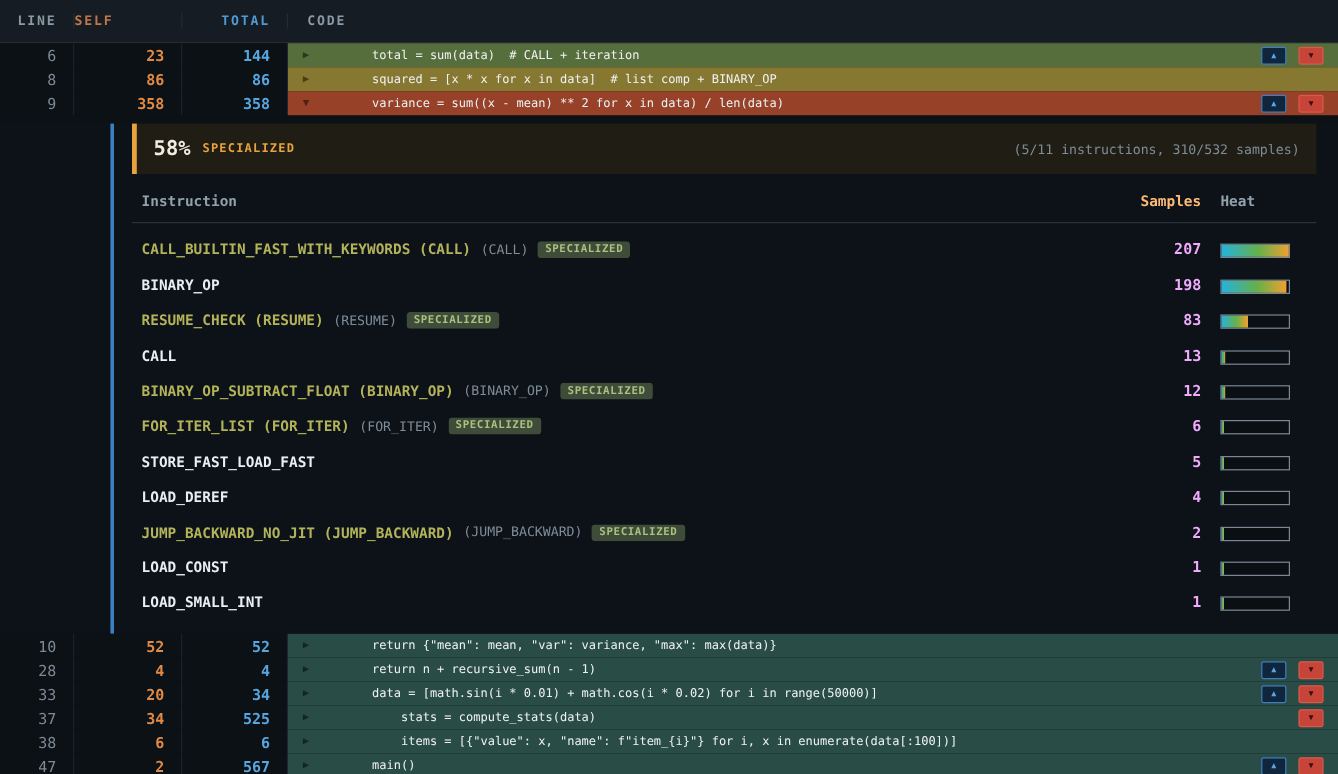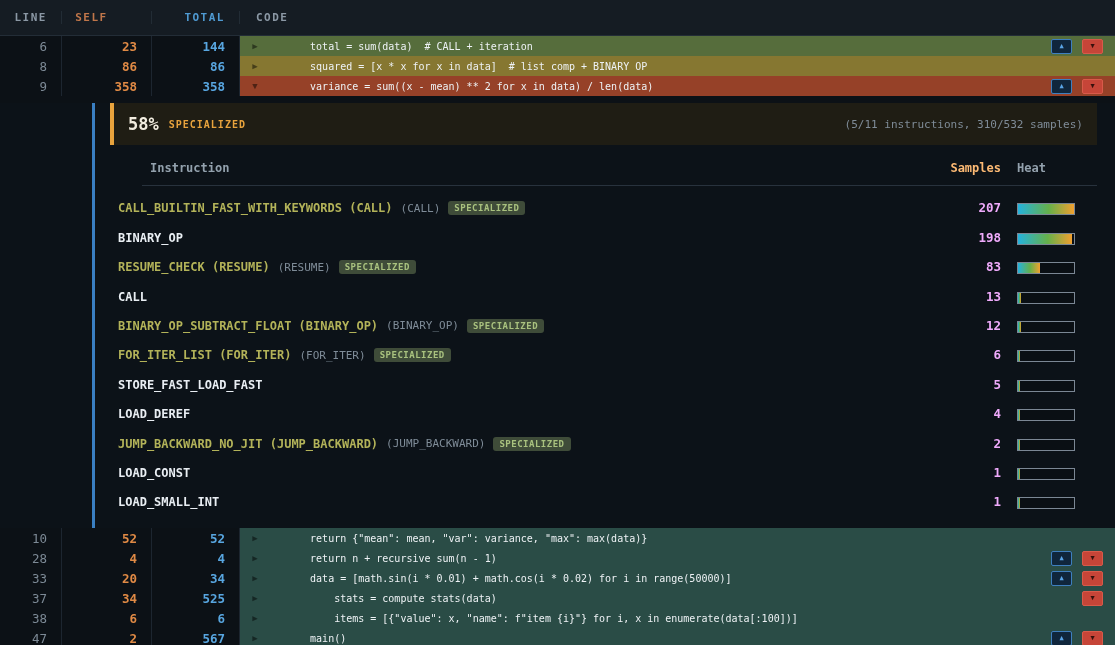--- a/index.html
+++ b/index.html
@@ -13,21 +13,21 @@
 
   
   .grid-header {
     display: flex; height: 36px; align-items: center;
     background: #151c23; border-bottom: 1px solid #232d37;
     font-size: 11px; font-weight: bold; letter-spacing: 1.5px;
     color: #8b98a5; box-sizing: border-box;
   }
   .hcol { box-sizing: border-box; }
   .hcol.line  { width: 62px; text-align: right; padding-right: 14px; border-right: 1px solid #222c35; }
-  .hcol.self  { width: 90px; text-align: center; padding-right: 30px; border-right: 1px solid #222c35; color: #c0764a; }
+  .hcol.self  { width: 90px; text-align: left; padding-right: 30px; border-right: 1px solid #222c35; color: #c0764a; }
   .hcol.total { width: 88px; text-align: right; padding-right: 14px; border-right: 1px solid #222c35; color: #4f9ad2; }
   .hcol.code  { flex: 1; padding-left: 16px; }
 
   
   .code-row { display: flex; height: 20px; font-size: 12.5px; }
   .cell {
     display: flex; align-items: center; justify-content: flex-end;
     padding-right: 14px; box-sizing: border-box;
     background: #0c1116; border-right: 1px solid #1d2630;
     font-weight: bold;
@@ -67,21 +67,21 @@
     height: 42px; background: #1f1d14; border-left: 4px solid #e8a33d;
     display: flex; align-items: center; padding: 16px 14px; box-sizing: border-box;
   }
   .pct { color: #f2ede0; font-size: 17px; font-weight: bold; }
   .pct-label { color: #e8a33d; font-size: 10px; font-weight: bold; letter-spacing: 1px; margin-left: 10px; }
   .meta { margin-left: auto; color: #7f8c98; font-size: 11px; }
 
   .itable-header {
     display: flex; align-items: center;
     padding: 16px 8px 10px 8px; border-bottom: 1px solid #28323d;
-    color: #93a1ad; font-size: 12px; font-weight: bold; margin-left: 32px;
+    color: #93a1ad; font-size: 12px; font-weight: bold;
   }
   .ih-name { flex: 1; }
   .ih-samples { width: 80px; text-align: right; color: #fdba74; }
   .ih-heat { width: 72px; margin-left: 16px; }
 
   .instr-row { display: flex; align-items: flex-end; height: 29.4px; padding: 0 8px; }
   .iname { flex: 1; display: flex; align-items: center; gap: 8px; font-size: 12px; font-weight: bold; overflow: hidden; white-space: nowrap; }
   .nm.spec  { color: #b3b359; }
   .nm.plain { color: #e9eef3; }
   .paren { color: #7f8c98; font-weight: normal; font-size: 11px; }

